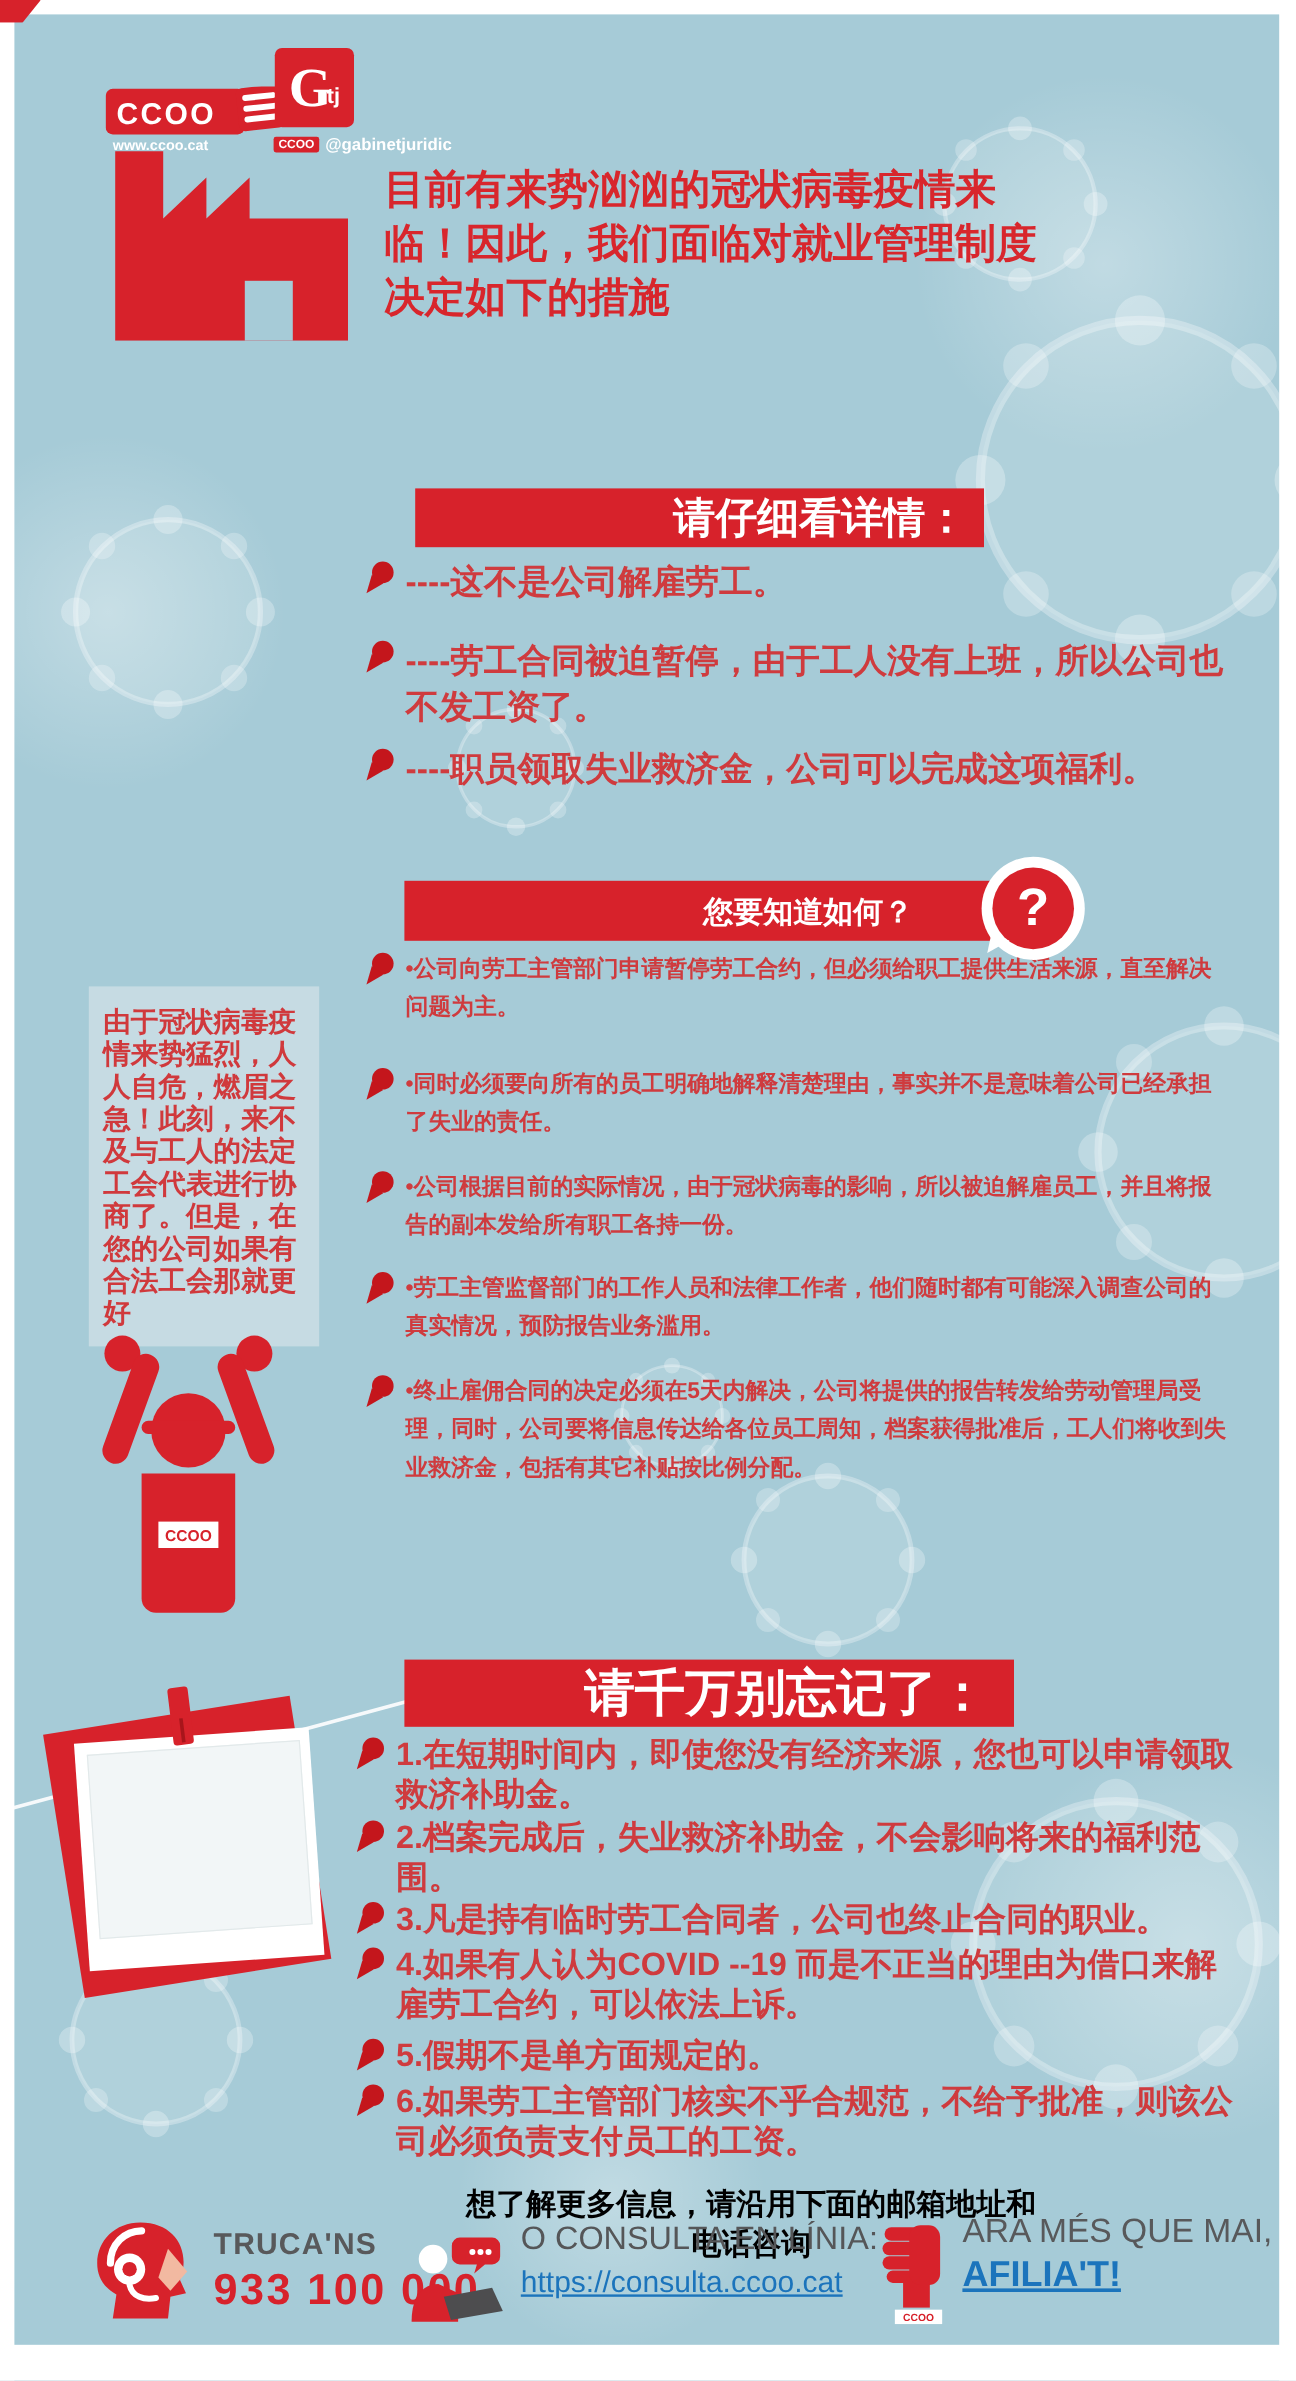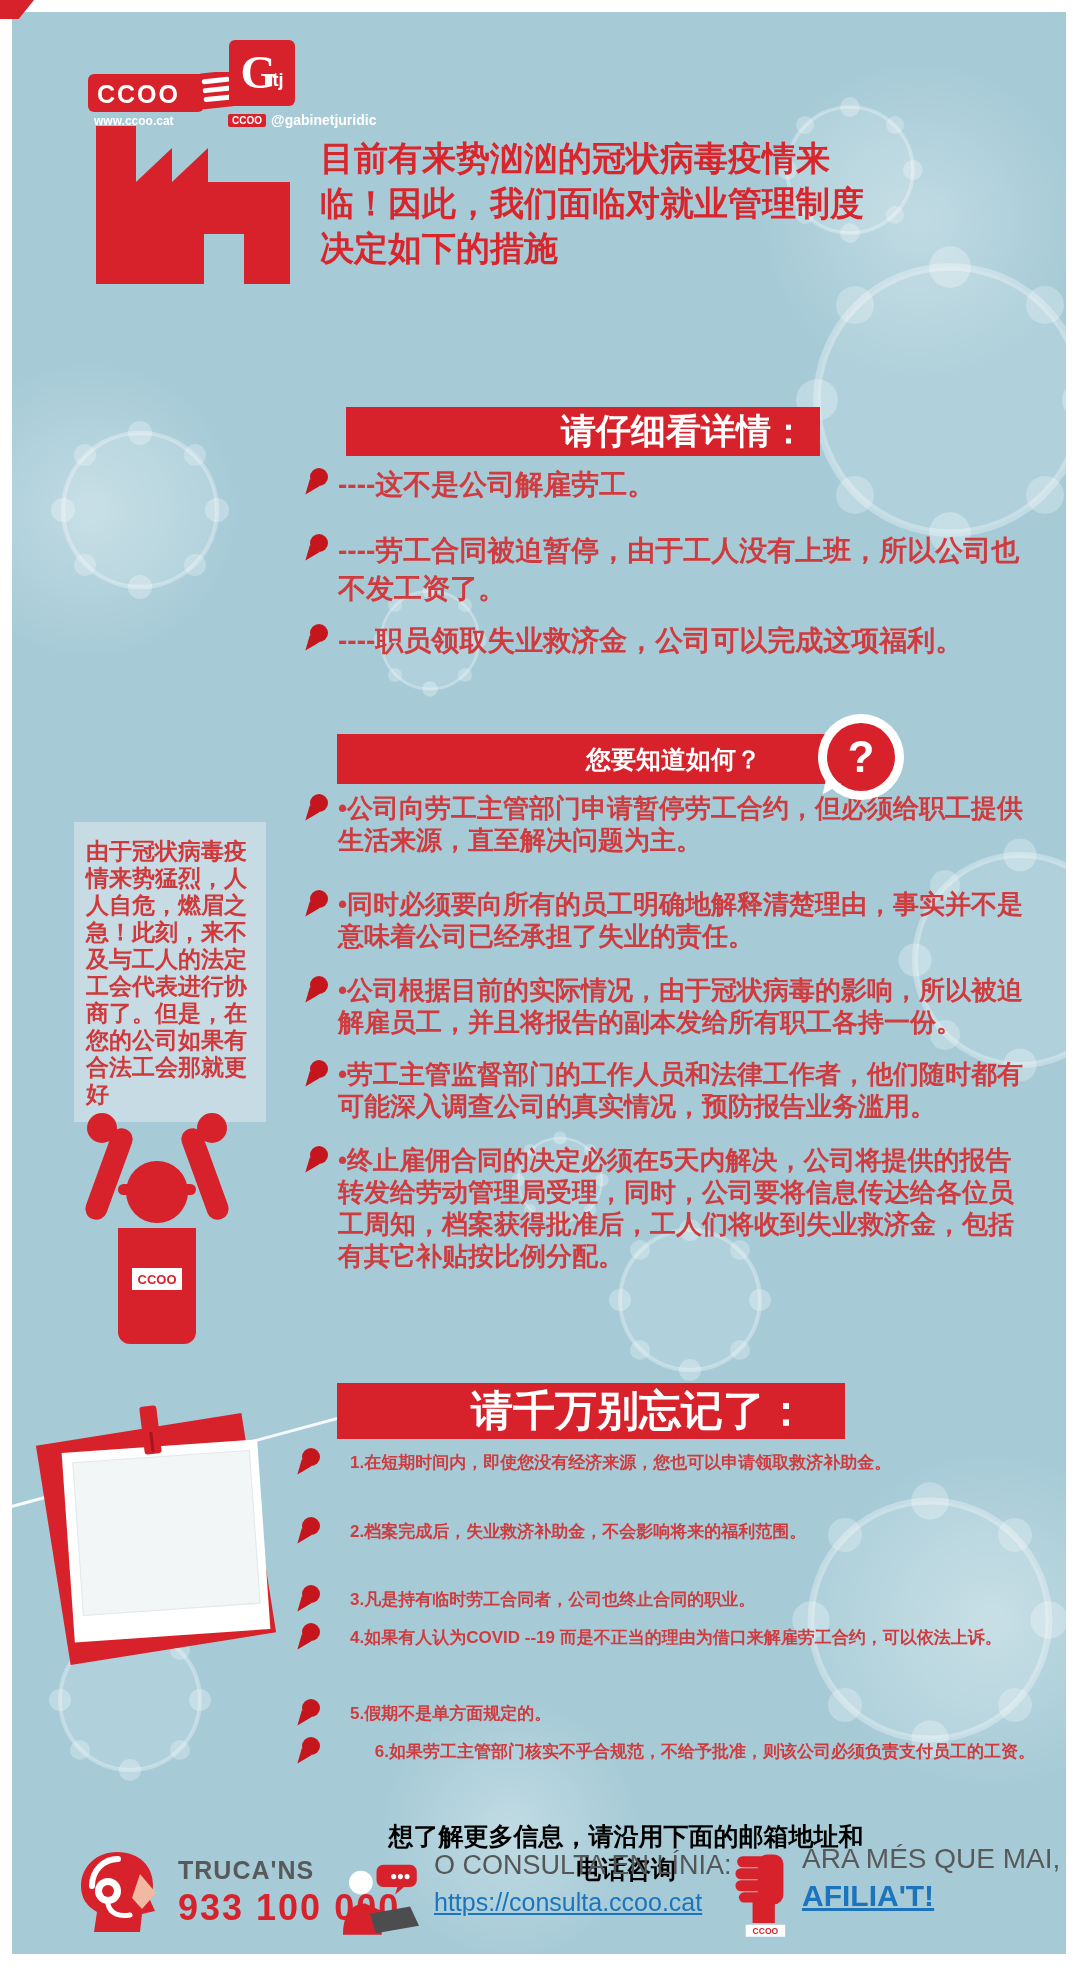--- a/index.html
+++ b/index.html
@@ -31,33 +31,33 @@
   .gtj-handle{color:#fff;font-size:14px;font-weight:bold;}
   
   .factory{position:absolute;left:82px;top:112px;z-index:2;}
   .intro-title{position:absolute;left:320px;top:136px;width:545px;z-index:2;
     color:#d8262c;font-size:34px;line-height:45px;font-weight:bold;}
   
   .banner{position:absolute;background:#d7222b;color:#fff;font-weight:bold;z-index:2;
     display:flex;align-items:center;justify-content:flex-end;box-sizing:border-box;}
   .banner1{left:346px;top:407px;width:474px;height:49px;font-size:35px;padding-right:14px;}
   .banner2{left:337px;top:734px;width:502px;height:50px;font-size:25px;padding-right:78px;}
-  .banner3{left:337px;top:1383px;width:508px;height:56px;font-size:42px;padding-right:38px;}
+  .banner3{left:337px;top:1383px;width:508px;height:56px;font-size:42px;padding-right:22px;}
   .q-badge{position:absolute;left:818px;top:714px;width:86px;height:86px;border-radius:50%;
     background:#fff;z-index:3;display:flex;align-items:center;justify-content:center;}
   .q-badge-inner{width:68px;height:68px;border-radius:50%;background:#d7222b;color:#fff;
     font-size:44px;font-weight:bold;display:flex;align-items:center;justify-content:center;}
   .q-tail{position:absolute;left:824px;top:782px;width:0;height:0;z-index:3;
     border-left:16px solid #fff;border-bottom:14px solid transparent;transform:rotate(12deg);}
   
   .item{position:absolute;display:flex;align-items:flex-start;z-index:2;
     color:#cf3b3e;font-weight:bold;}
   .l1{left:303px;width:725px;font-size:28px;line-height:38px;}
-  .l2{left:303px;width:722px;font-size:26px;line-height:32px;}
-  .l3{left:295px;width:740px;font-size:17px;line-height:33px;gap:20px;}
+  .l2{left:303px;width:722px;font-size:19px;line-height:32px;}
+  .l3{left:295px;width:740px;font-size:27px;line-height:33px;}
   .pin{position:relative;width:26px;height:34px;flex:none;margin-right:9px;margin-top:2px;}
   .pin::before{content:"";position:absolute;left:7px;top:0;width:18px;height:18px;background:#c4161c;border-radius:50%;}
   .pin::after{content:"";position:absolute;left:1px;top:13px;width:0;height:0;
     border-left:6px solid transparent;border-right:6px solid transparent;border-top:15px solid #c4161c;
     transform:rotate(38deg);}
   
   .side-box{position:absolute;left:74px;top:822px;width:192px;height:300px;z-index:2;
     background:rgba(203,222,229,.85);box-sizing:border-box;padding:16px 12px;}
   .side-box span{color:#d0393c;font-size:23px;line-height:27px;font-weight:bold;margin-top:28px;}
   .worker{position:absolute;left:76px;top:1100px;z-index:2;}

